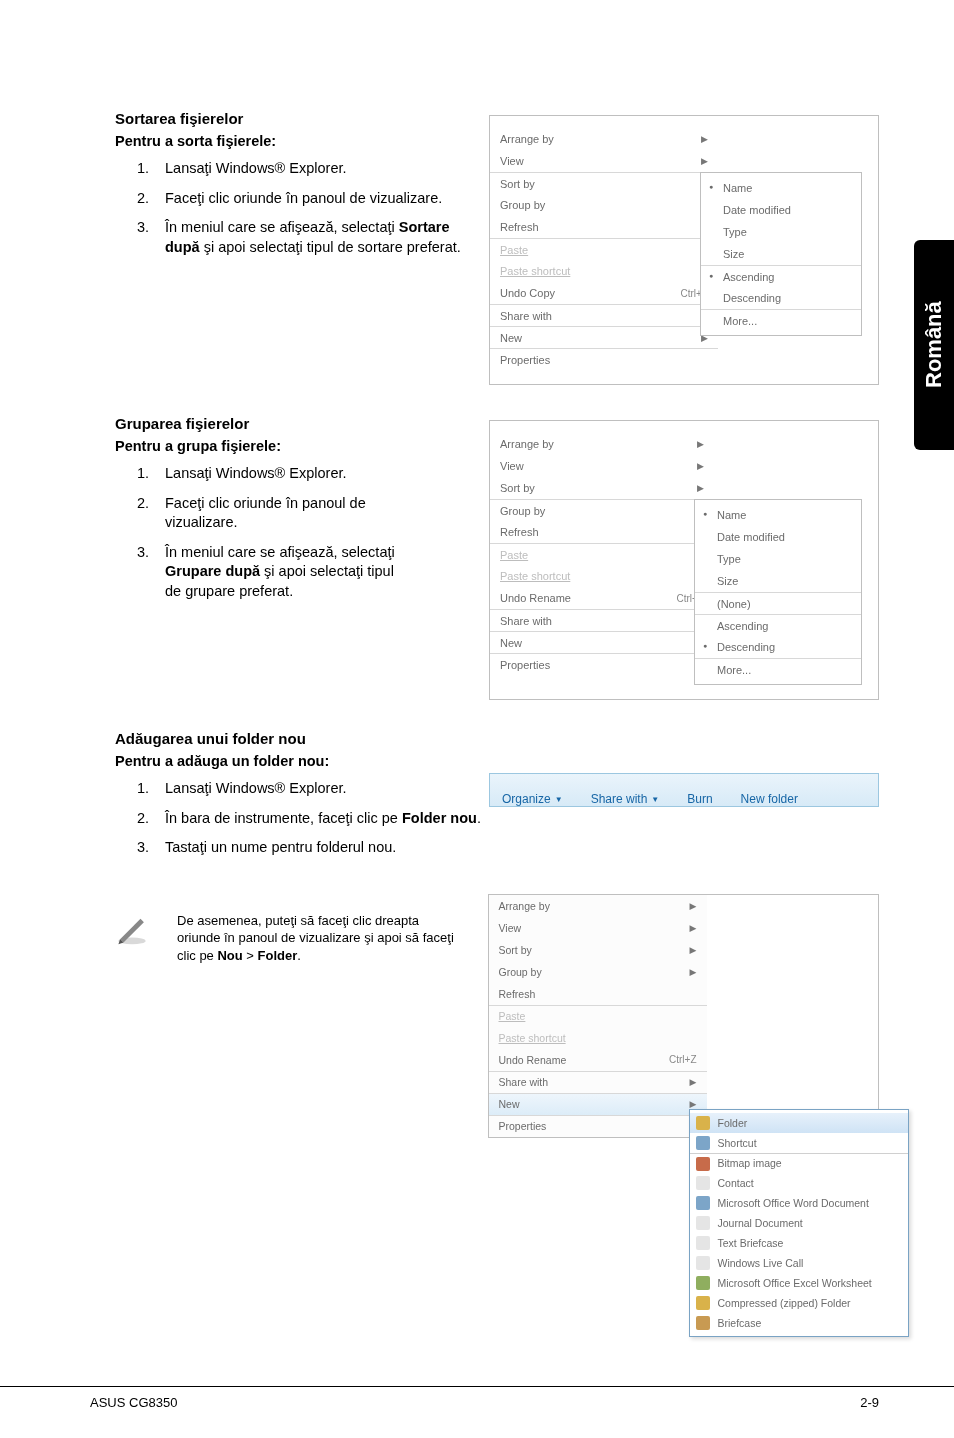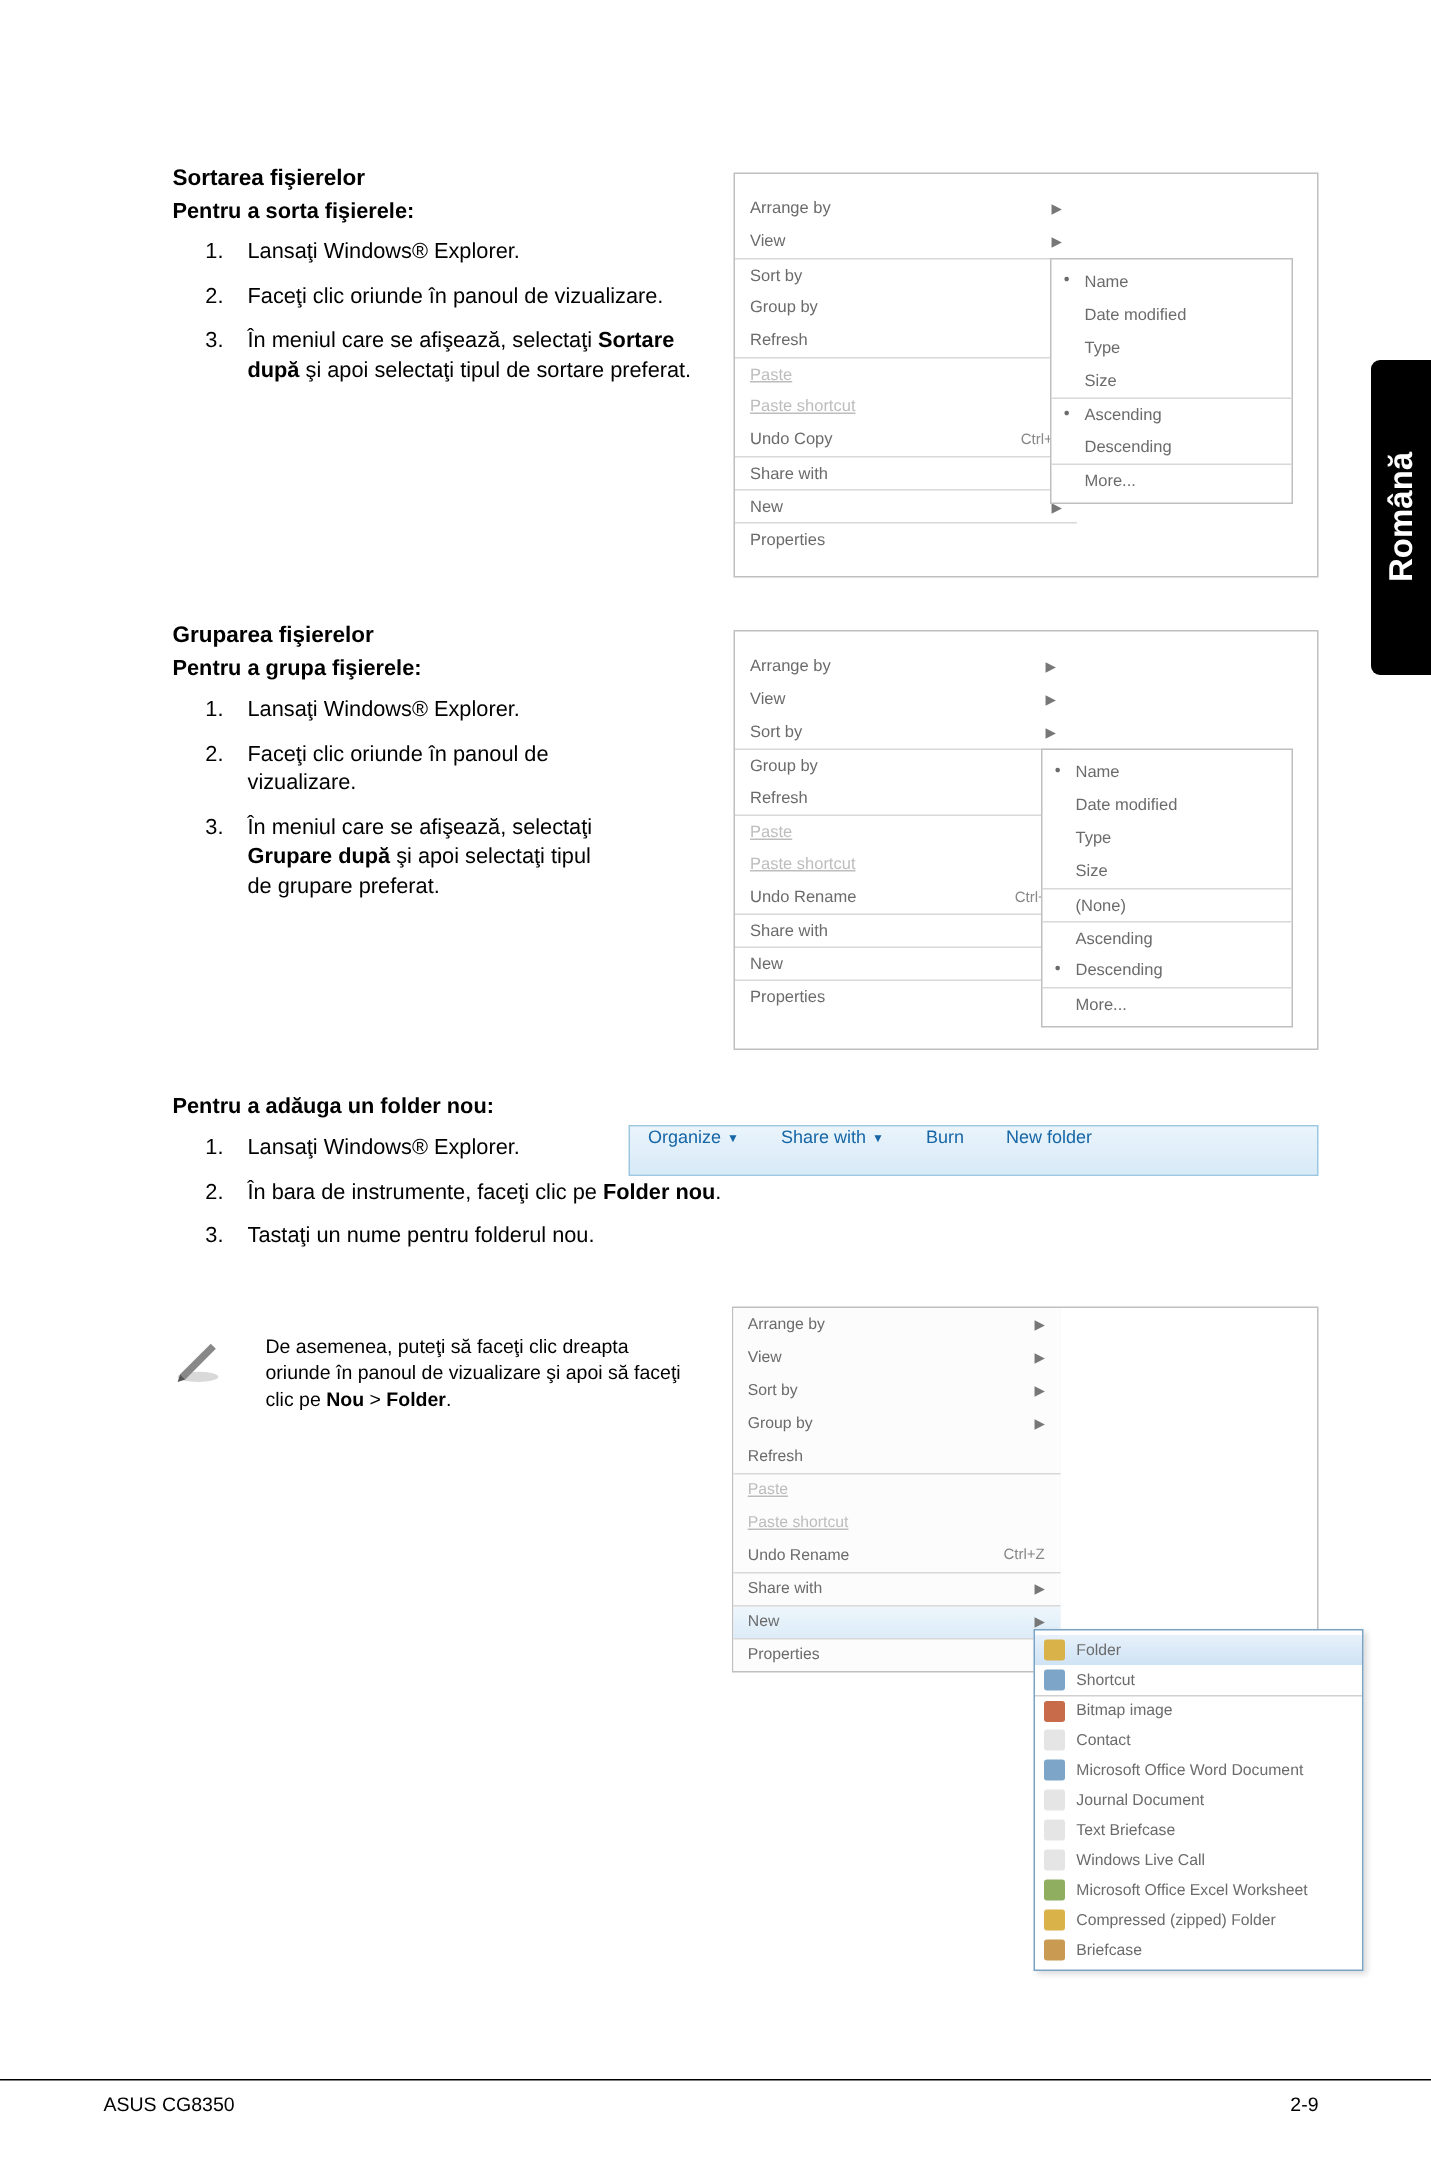--- a/index.html
+++ b/index.html
@@ -86,24 +86,24 @@
   #menu1 { top:5px; right:0; width:390px; height:270px; padding:12px 0;}
   #menu1 .main { width:228px;}
   #menu1 .sub-pop { top:56px; left:210px; width:162px; padding:4px 0;}
 
   #menu2 { top:5px; right:0; width:390px; height:280px; padding:12px 0;}
   #menu2 .main { width:224px;}
   #menu2 .sub-pop { top:78px; left:204px; width:168px; padding:4px 0;}
 
   .toolbar {
     position:absolute; top:45px; right:0;
-    width:460px; height:34px;
+    width:390px; height:34px;
     border:1px solid #9cc7e0;
     background: linear-gradient(#eaf4fb,#d7eaf7);
-    display:flex; align-items:flex-start;
+    display:flex; align-items:flex-end;
     font-size:12px; color:#1766a6;
     padding:0 12px;
   }
   .toolbar .item { margin-right:28px; display:flex; align-items:center; }
   .toolbar .item .tri { margin-left:4px; font-size:8px;}
 
   #menu3 {
     position:relative; margin-top:6px;
     width:400px; border:1px solid #bfbfbf; font-size:10.5px; color:#6b6b6b;
   }
@@ -132,21 +132,21 @@
     margin-top:24px; font-size:13px; width:340px;
     line-height:1.35;
   }
   .tip .pen{
     width:34px; flex-shrink:0;
   }
 
   .footer {
     position:absolute; bottom:28px; left:0; right:0;
     border-top:1px solid #000;
-    padding:8px 75px 0 69px;
+    padding:8px 75px 0 90px;
     display:flex; justify-content:space-between;
     font-size:13px;
   }
   b { font-weight:bold; }
 </style>
 </head>
 <body>
 
 <div class="side-tab">Română</div>
 
@@ -283,20 +283,21 @@
         <div class="row">Size</div>
         <div class="row sep">(None)</div>
         <div class="row sep">Ascending</div>
         <div class="row dot">Descending</div>
         <div class="row sep">More...</div>
       </div>
     </div>
   </div>
 
   <div class="section3">
+    <h2>Adăugarea unui folder nou</h2>
     <div class="sub">Pentru a adăuga un folder nou:</div>
 
     <div style="position:relative;">
       <ol>
         <li>Lansaţi Windows® Explorer.</li>
         <li>
           <span>În bara de instrumente, faceţi clic pe </span><b>Folder nou</b><span>.</span>
         </li>
         <li>Tastaţi un nume pentru folderul nou.</li>
       </ol>

